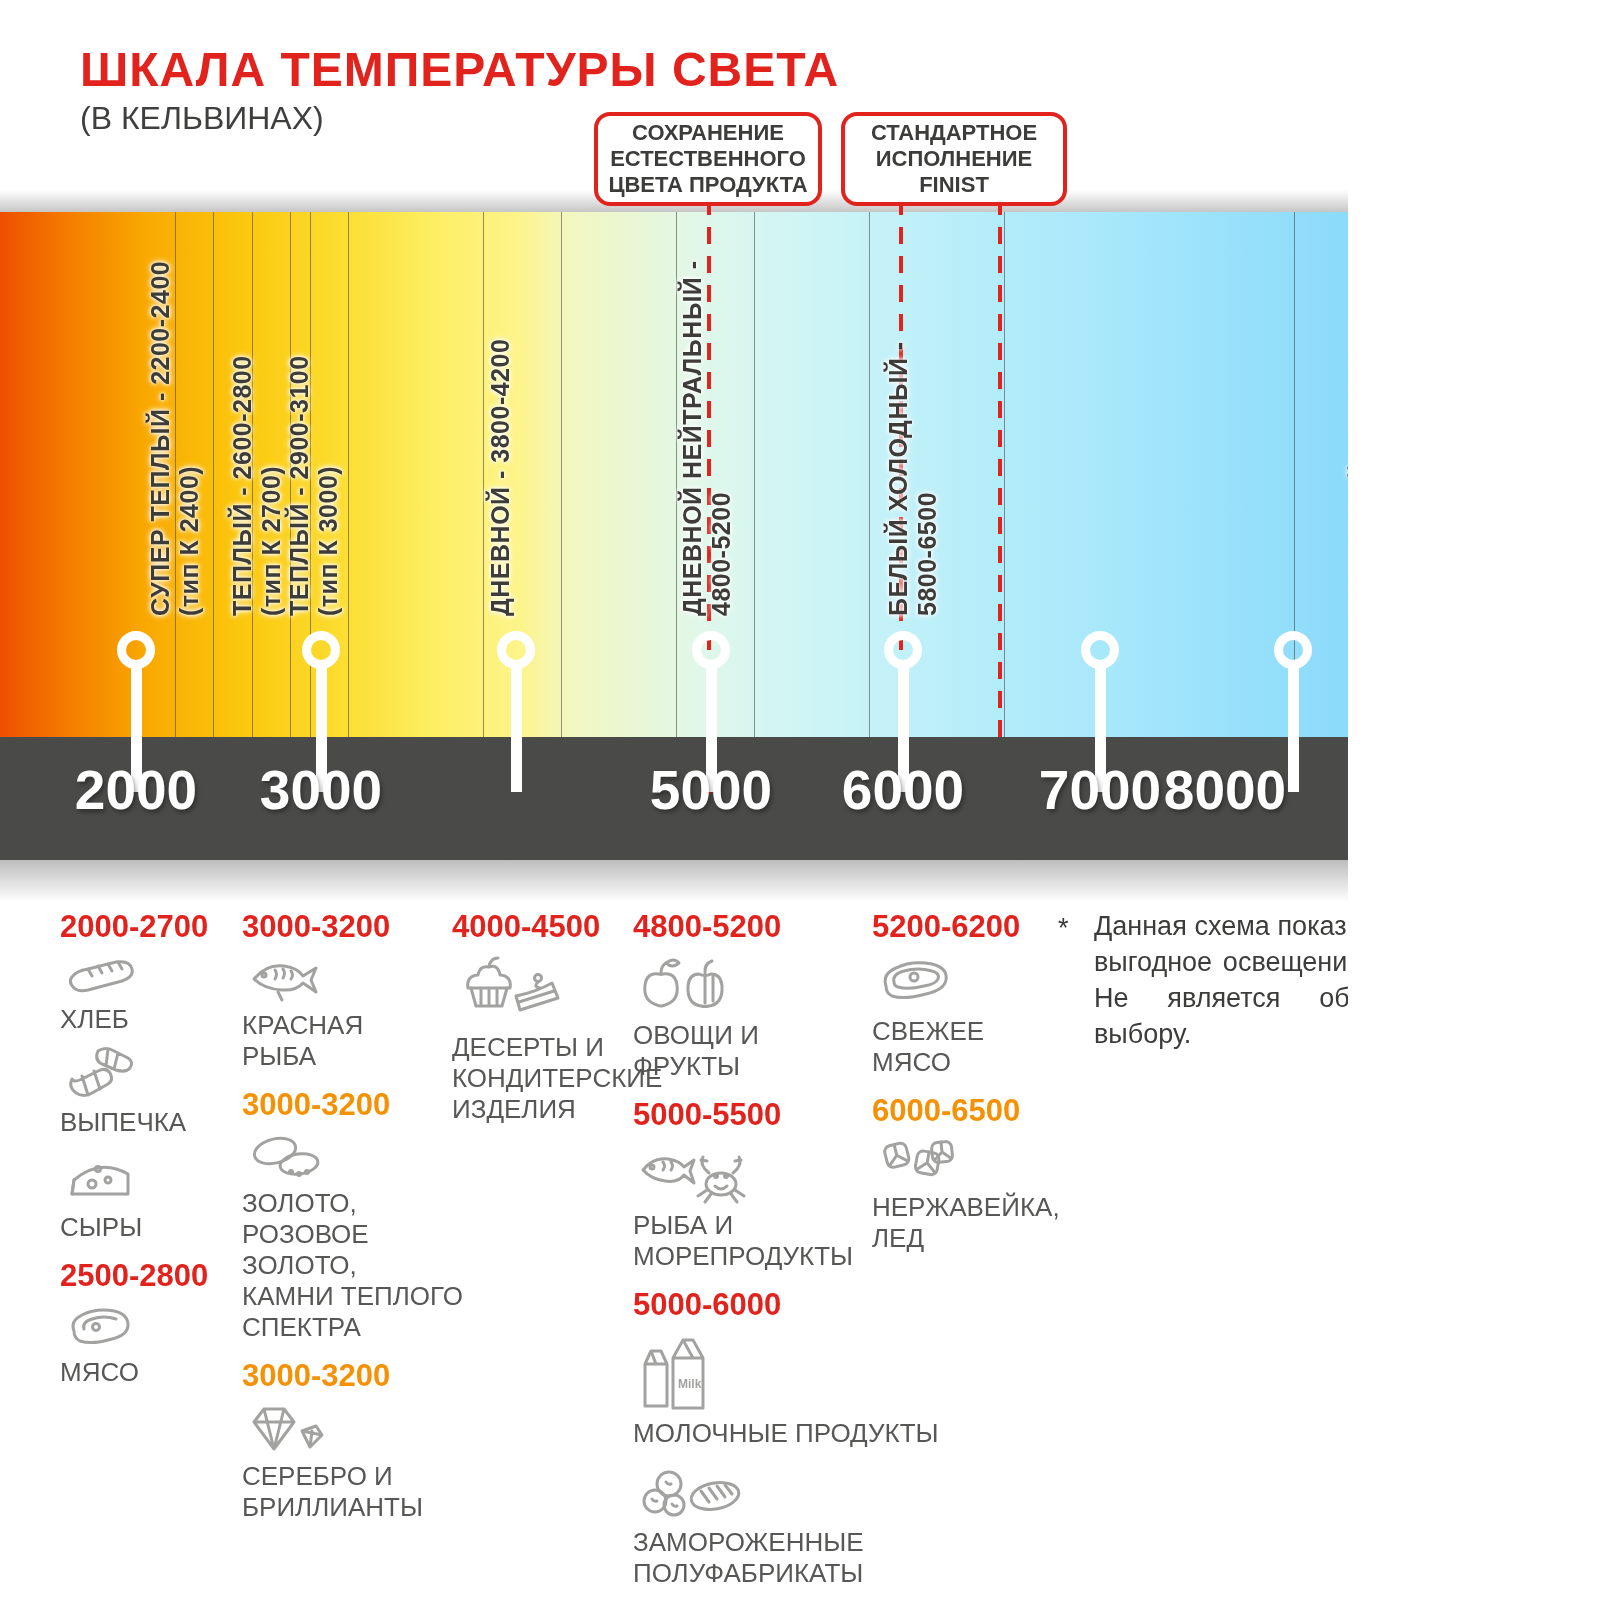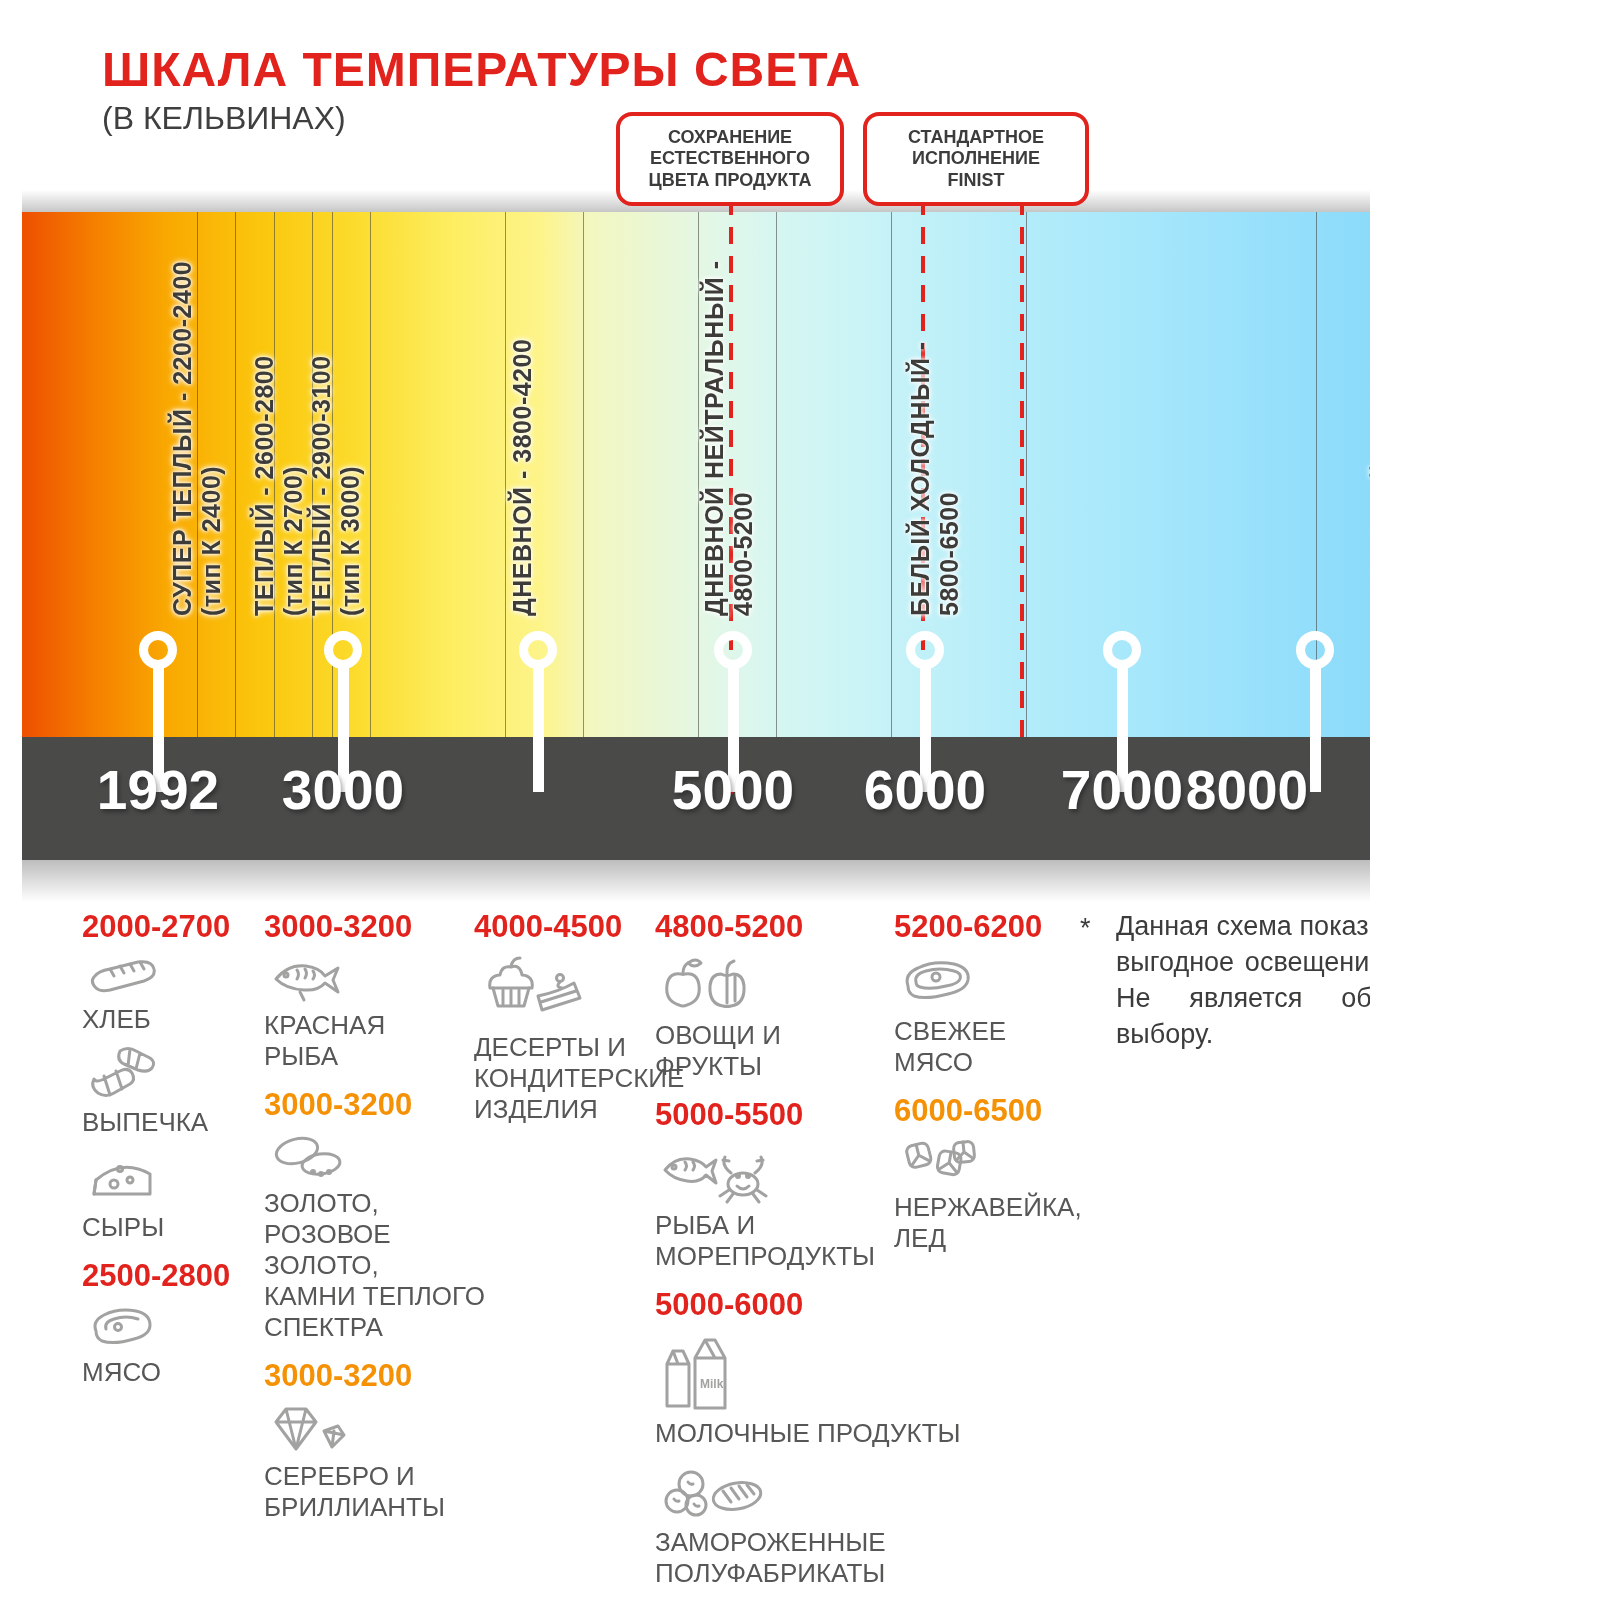--- a/index.html
+++ b/index.html
@@ -1,25 +1,25 @@
 <!DOCTYPE html>
 <html><head>
 <meta charset="utf-8">
 <style>
   html,body{margin:0;padding:0;background:#fff;}
   #canvas{position:relative;width:1348px;height:1600px;background:#fff;overflow:hidden;
-          font-family:"Liberation Sans", sans-serif;color:#575756;margin-left:22px;}
+          font-family:"Liberation Sans", sans-serif;color:#575756;}
 
   
   .title{position:absolute;left:80px;top:42px;font-size:48px;font-weight:bold;color:#e2231d;letter-spacing:1px;}
   .subtitle{position:absolute;left:80px;top:100px;font-size:32px;color:#3f3f3e;}
 
   .callout{position:absolute;top:112px;height:86px;background:#fff;border:4px solid #e2231d;border-radius:16px;
            display:flex;align-items:center;justify-content:center;text-align:center;
-           font-size:18px;font-weight:bold;color:#3c3c3b;line-height:1.18;white-space:pre-line;z-index:30;}
+           font-size:22px;font-weight:bold;color:#3c3c3b;line-height:1.18;white-space:pre-line;z-index:30;}
   #callout-1{left:594px;width:220px;}
   #callout-2{left:841px;width:218px;}
 
   
   .topshade{position:absolute;left:0;top:190px;width:1600px;height:22px;
             background:linear-gradient(#ffffff,#c6c6c6);}
   .gradientbar{position:absolute;left:0;top:212px;width:1600px;height:525px;
     background:linear-gradient(90deg,
       #ee4f00 0%, #f57f00 4.5%, #f9a801 9%, #fbc70d 15%, #fcdc2e 21%,
       #fdee62 27%, #fdf48b 32.5%, #f3f7c0 35.5%, #e9f7d8 40%, #e0f7ea 44%,
@@ -138,21 +138,21 @@
   <div class="vlabel" style="left:884px">
     <div>БЕЛЫЙ ХОЛОДНЫЙ -</div>
     <div>5800-6500</div>
   </div>
   <div class="vlabel" style="left:1348px">
     <div>ХОЛОДНЫЙ - 8000-9000</div>
     <div></div>
   </div>
 
   <div class="axisbar"></div>
-  <div class="tick" style="left:56px">1992</div>
+  <div class="tick" style="left:56px">2000</div>
   <div class="tick" style="left:241px">3000</div>
   <div class="tick" style="left:631px">5000</div>
   <div class="tick" style="left:823px">6000</div>
   <div class="tick" style="left:1020px">7000</div>
   <div class="tick" style="left:1145px">8000</div>
   <div class="tick" style="left:1407px">9000</div>
   <div class="botshade"></div>
 
   <div class="col" style="left:60px;width:180px">
     <div class="group">

